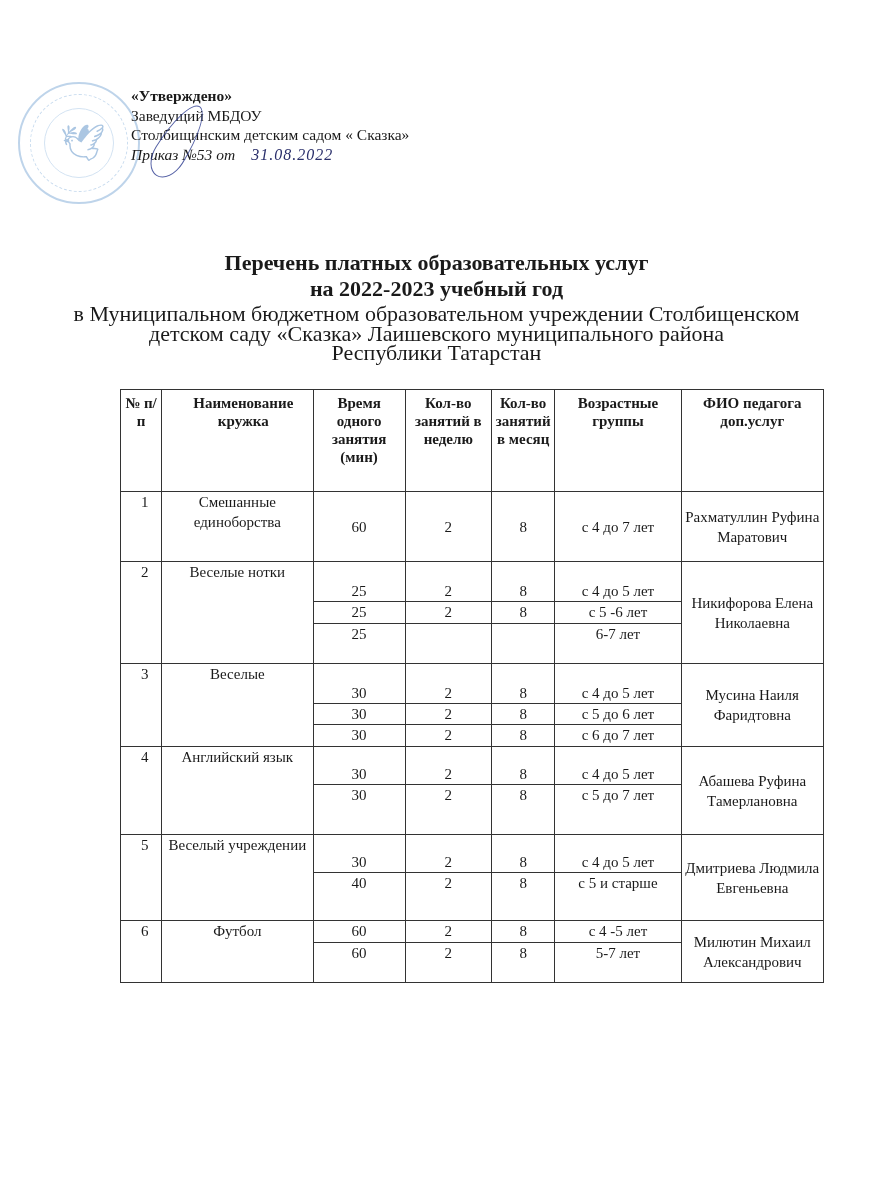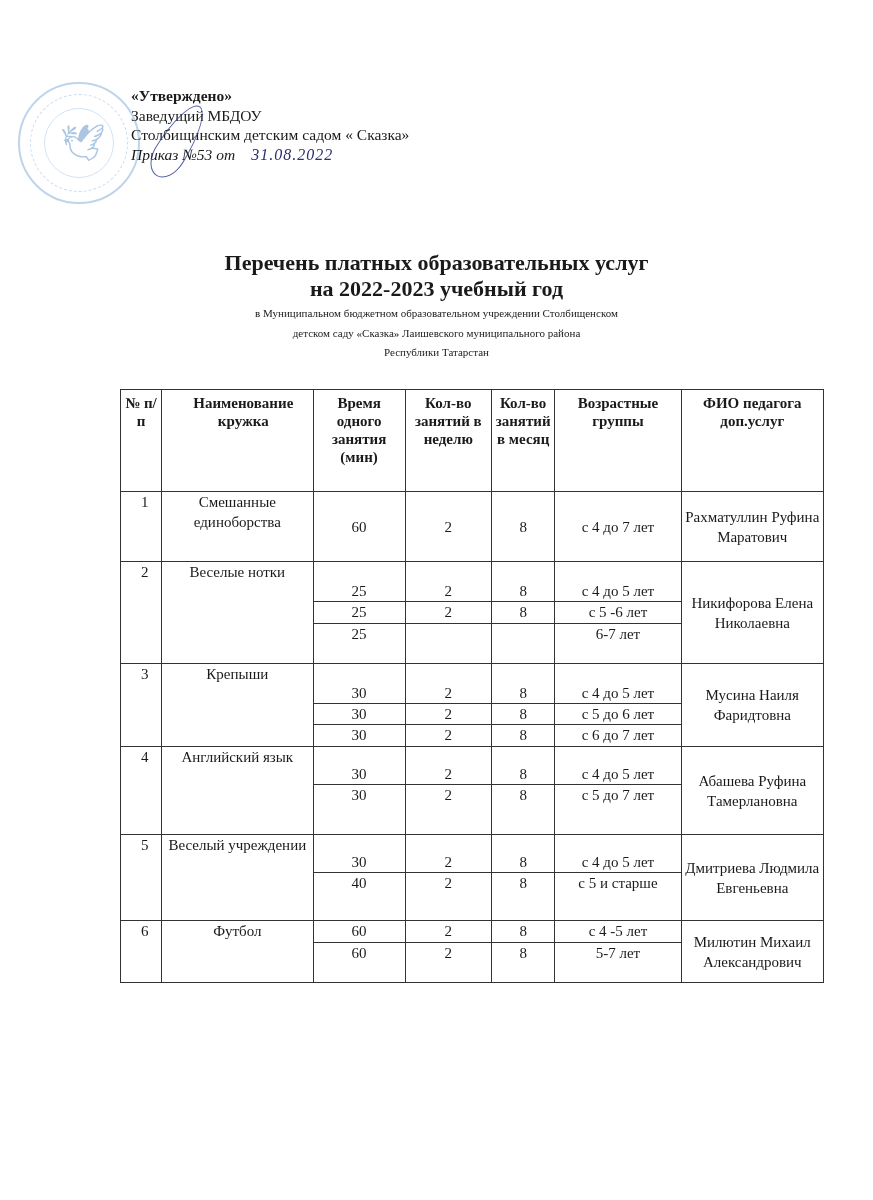--- a/index.html
+++ b/index.html
@@ -15,21 +15,21 @@
   .approval { position: absolute; left: 131px; top: 86px; font-size: 15.5px; line-height: 19.5px; }
   .approval .t { font-weight: bold; font-family: Liberation Serif, serif; }
   .approval .sigline { display: inline-block; width: 186px; border-bottom: 1px solid #222; height: 14px; vertical-align: baseline; }
   .approval .order { font-style: italic; text-align: right; }
   .approval .hand { font-style: italic; color: #2a2f6b; font-size: 16px; margin-left: 16px; letter-spacing: 1px; }
   .signature { position: absolute; left: 162px; top: 100px; width: 30px; height: 80px;
            border: 1.5px solid #2b3a8f; border-radius: 50% 50% 50% 50% / 70% 70% 30% 30%;
            transform: rotate(32deg); opacity: .8; }
   .title { position: absolute; left: 0; width: 873px; text-align: center; font-weight: bold;
            font-size: 22px; line-height: 26px; top: 250px; }
-  .subtitle { position: absolute; left: 0; width: 873px; text-align: center; font-size: 11px;
+  .subtitle { position: absolute; left: 0; width: 873px; text-align: center; font-size: 22px;
            line-height: 19.5px; top: 304px; }
   table { position: absolute; left: 120px; top: 389px; width: 704px; border-collapse: collapse;
           font-size: 15px; }
   th, td { border: 1px solid #333; padding: 0; text-align: center; vertical-align: top; }
   th { font-weight: bold; line-height: 18px; padding-top: 4px; }
   td { line-height: 20px; }
   .c-num { width: 41px; } .c-name { width: 142px; padding-left: 12px; } .c-time { width: 94px; }
   .c-week { width: 88px; } .c-month { width: 63px; } .c-age { width: 129px; } .c-teacher { width: 145px; }
   .num { text-align: left; padding-left: 20px; }
   td.teacher { vertical-align: middle; }
@@ -97,21 +97,21 @@
         <td>с 5 -6 лет</td>
       </tr>
       <tr style="height: 40px;">
         <td>25</td>
         <td></td>
         <td></td>
         <td>6-7 лет</td>
       </tr>
       <tr style="height: 40px;">
         <td class="num" rowspan="3">3</td>
-        <td rowspan="3">Крепыши</td>
+        <td rowspan="3">Веселые</td>
         <td style="vertical-align: bottom;">30</td>
         <td style="vertical-align: bottom;">2</td>
         <td style="vertical-align: bottom;">8</td>
         <td style="vertical-align: bottom;">с 4 до 5 лет</td>
         <td class="teacher" rowspan="3">Мусина Наиля Фаридтовна</td>
       </tr>
       <tr style="height: 20px;">
         <td>30</td>
         <td>2</td>
         <td>8</td>

